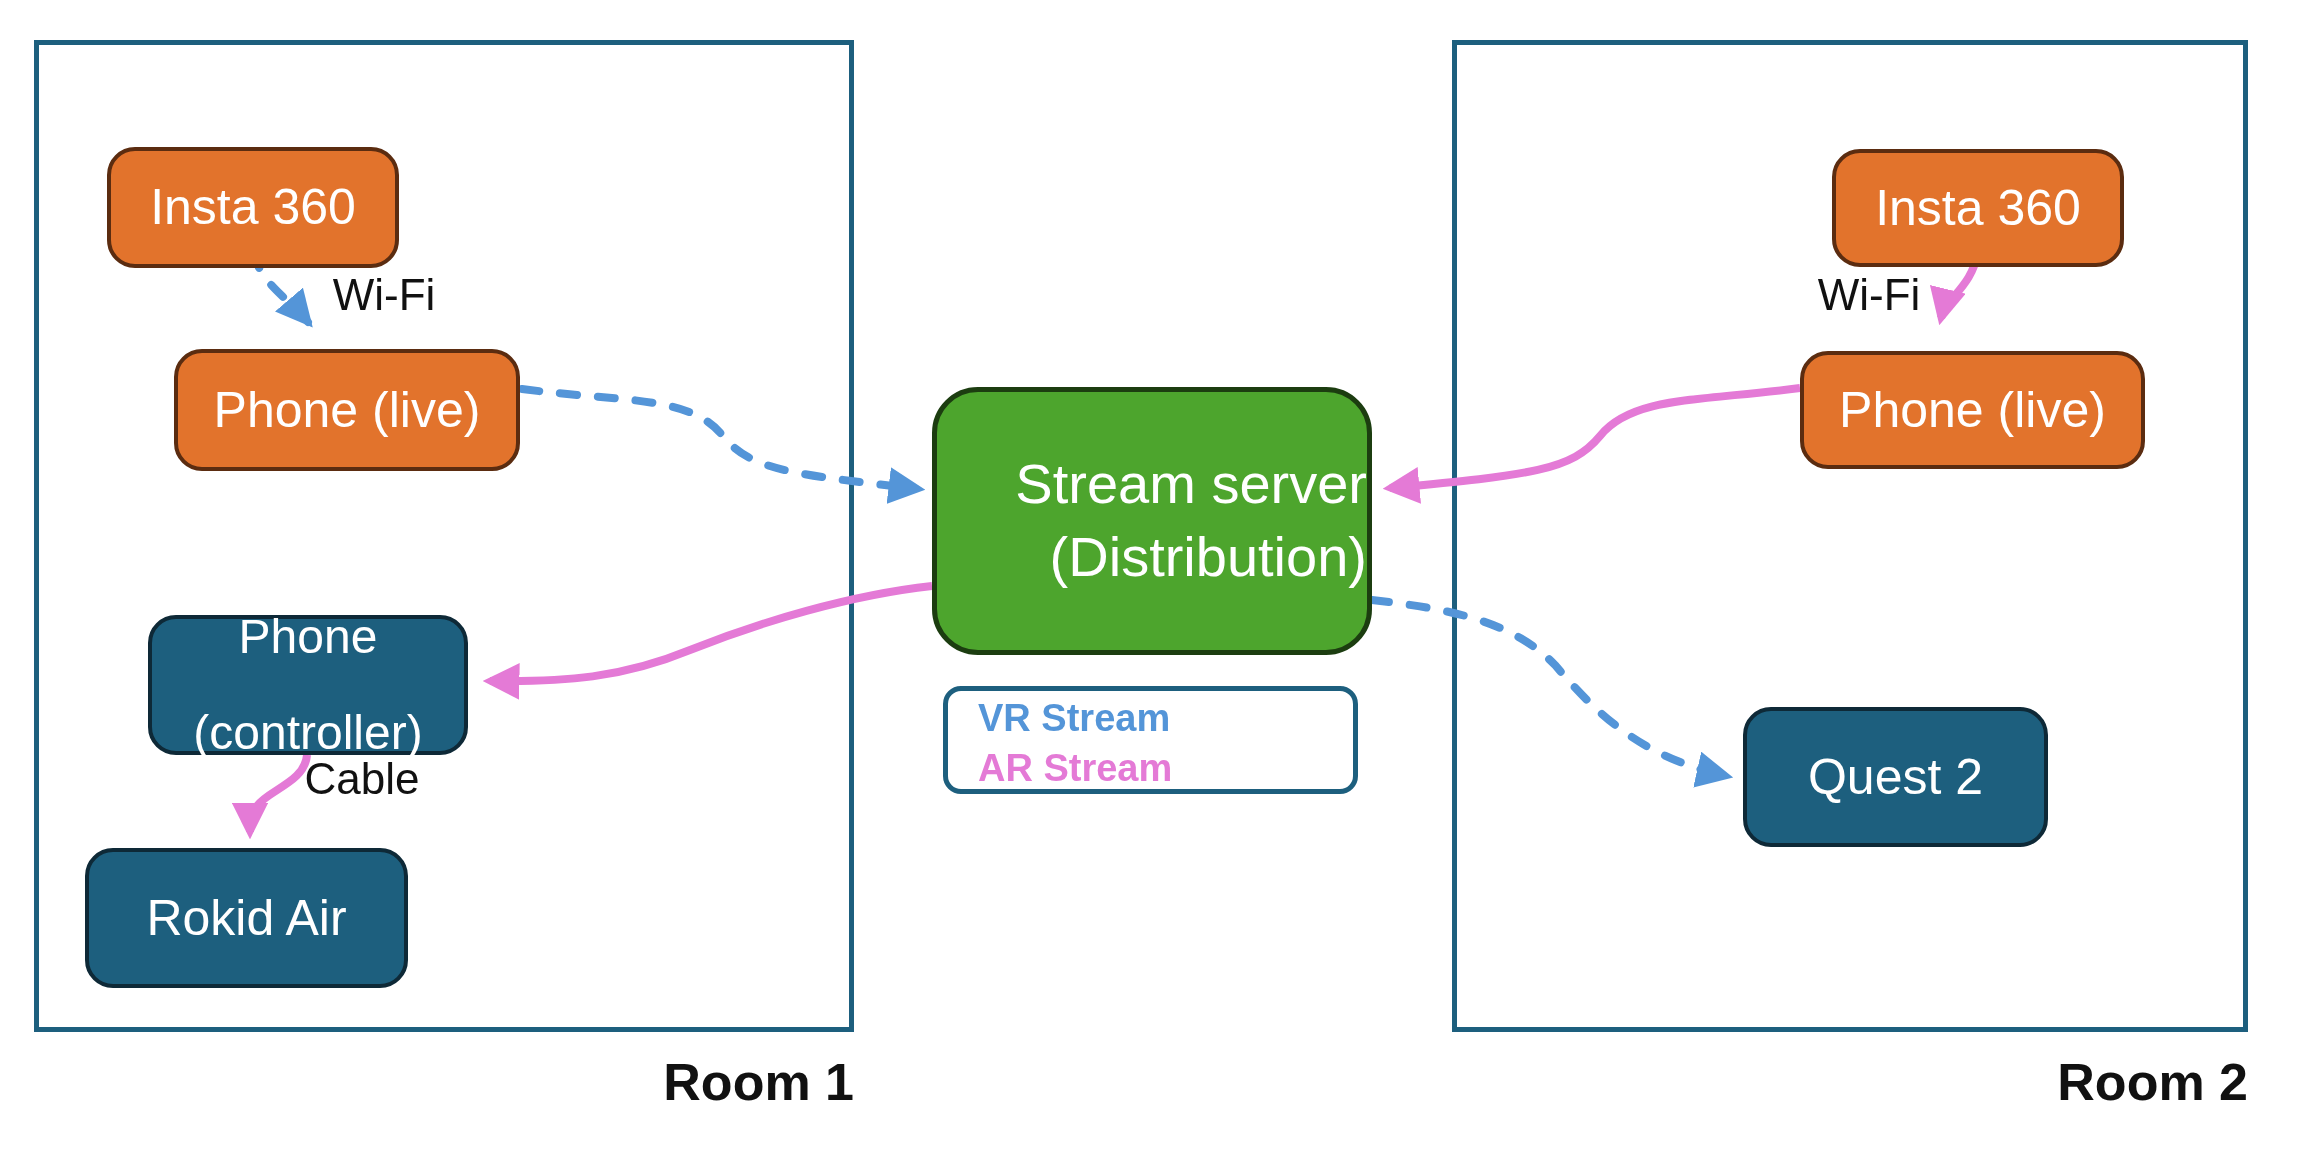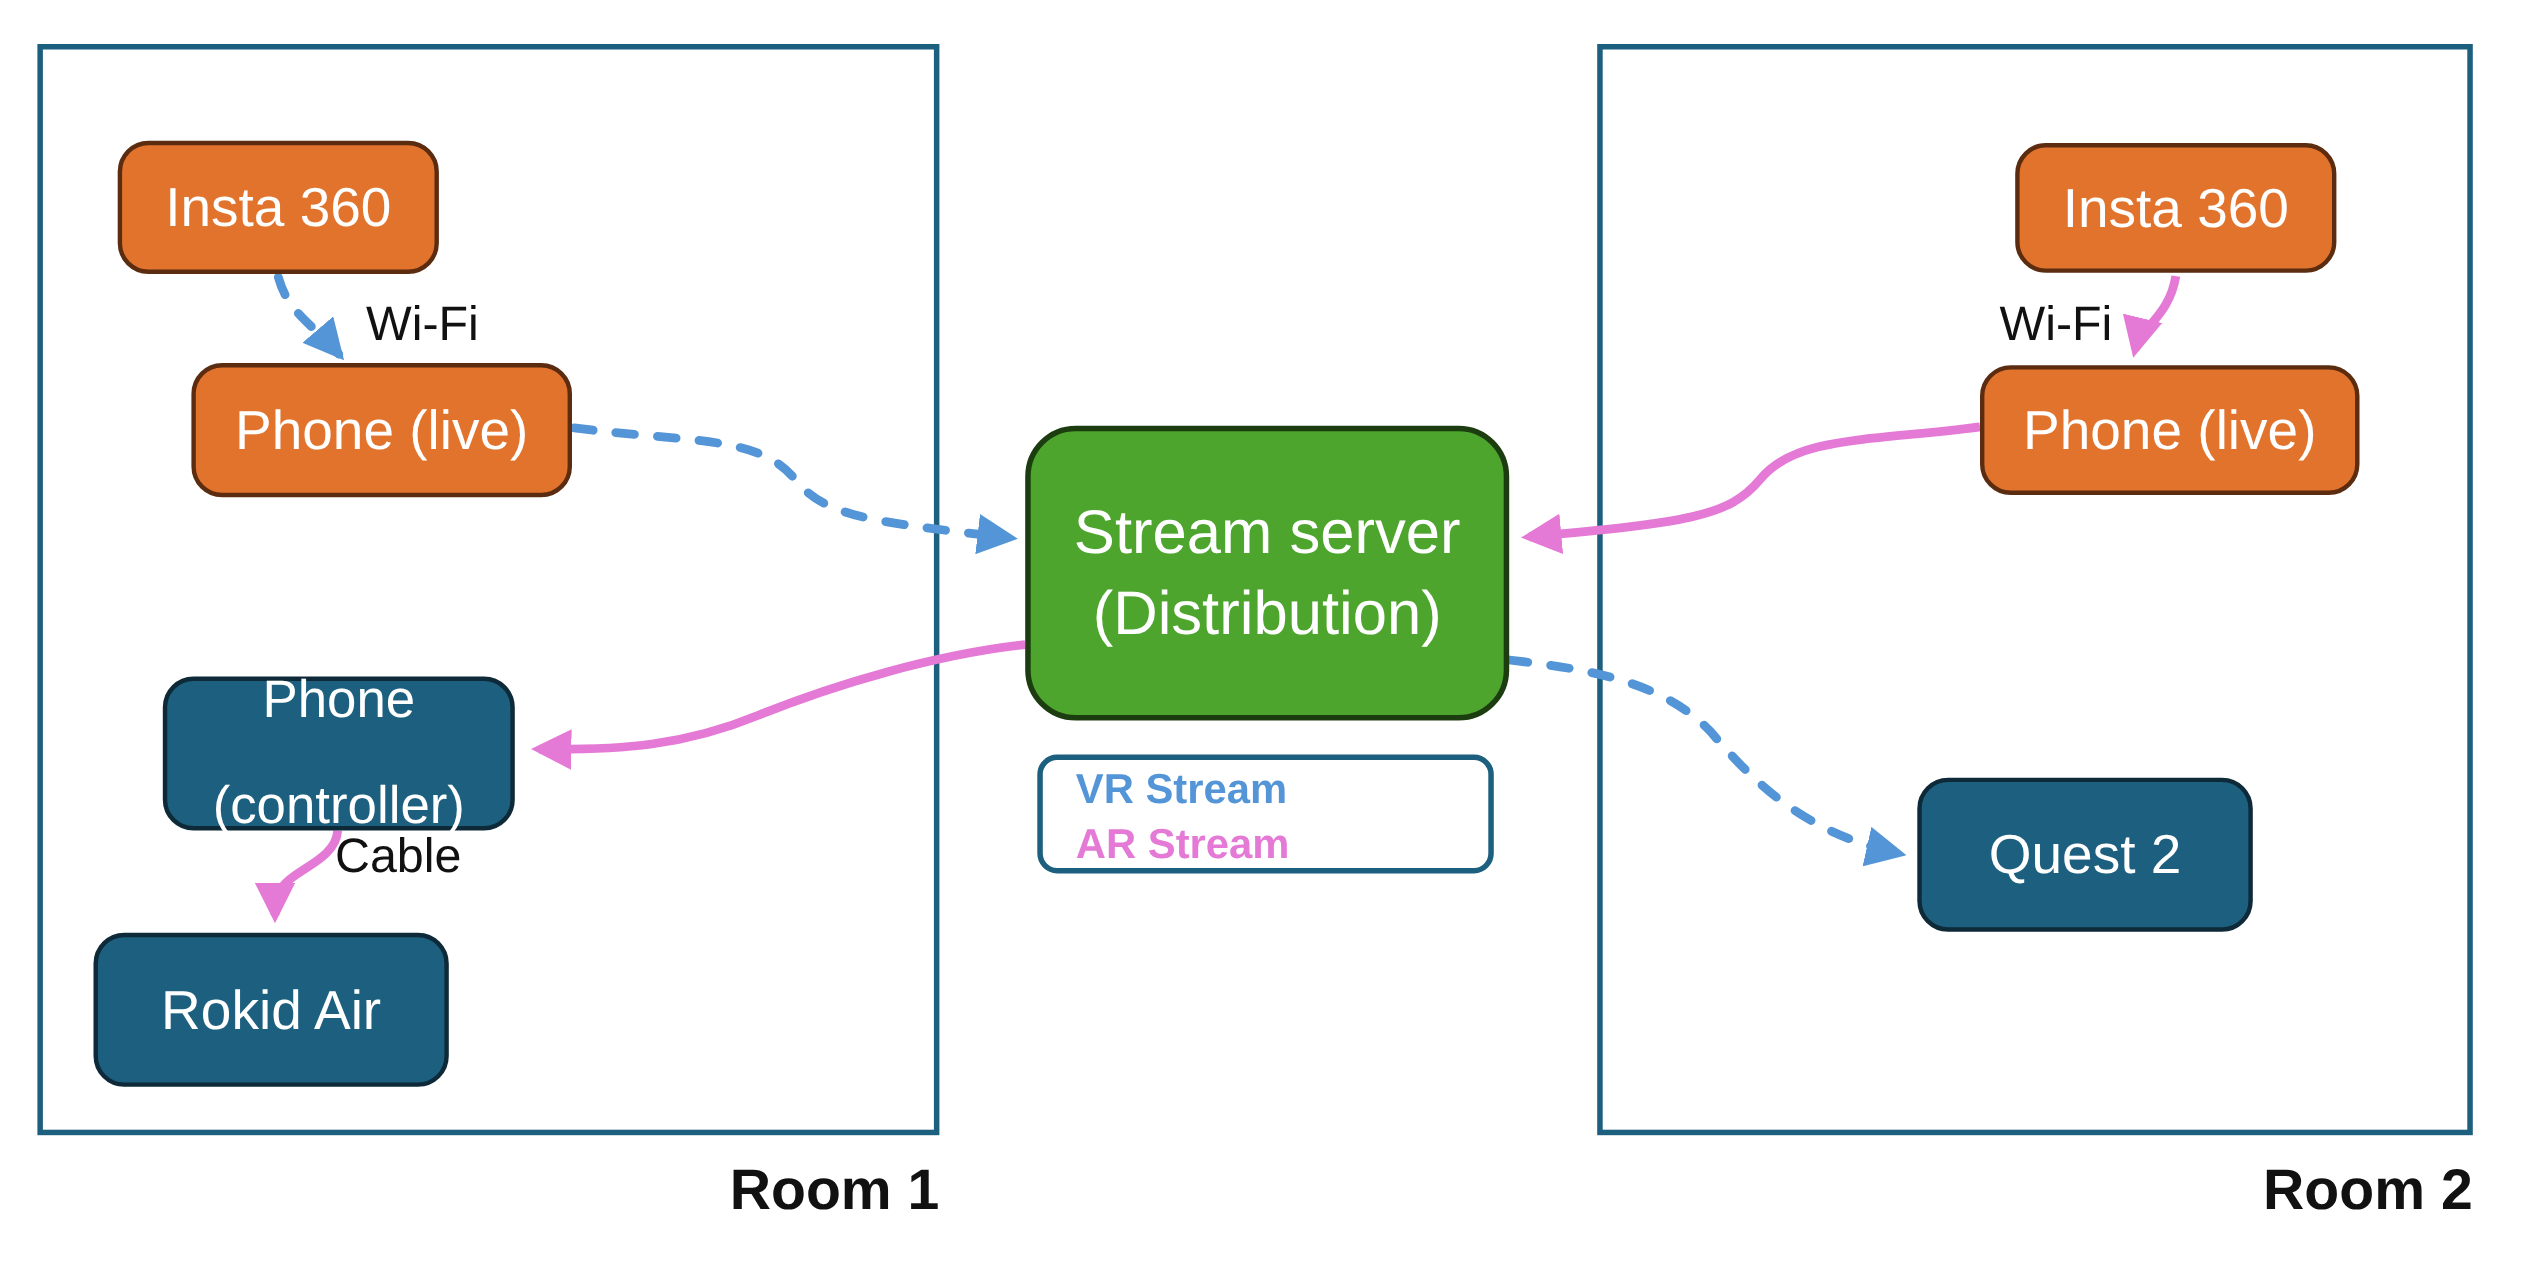--- a/index.html
+++ b/index.html
@@ -27,28 +27,28 @@
     font-size:52px; font-weight:bold; color:var(--c-ink);
   }
   #room1-label{left:34px; width:820px;}
   #room2-label{left:1452px; width:796px;}
   .node{
     position:absolute; box-sizing:border-box;
     display:flex; flex-direction:column; align-items:center; justify-content:center;
     color:var(--c-node-text); text-align:center;
     border-radius:28px; border:4px solid; line-height:1.18;
   }
-  .node.orange{background:var(--c-orange); border-color:var(--c-orange-border);}
+  .node.orange{background:var(--c-orange); border-color:var(--c-orange-border);margin-top:19px;}
   .node.teal{background:var(--c-teal); border-color:var(--c-teal-border);gap:39px;}
   .node.green{background:var(--c-green); border-color:var(--c-green-border); border-radius:46px; border-width:5px;}
   #node-insta360-room1{left:107px; top:128px; width:292px; height:121px; font-size:50px;}
   #node-phone-live-room1{left:174px; top:330px; width:346px; height:122px; font-size:50px;}
   #node-phone-controller-room1{left:148px; top:615px; width:320px; height:140px; font-size:48px;}
   #node-rokid-air-room1{left:85px; top:848px; width:323px; height:140px; font-size:50px;}
-  #node-stream-server{left:932px; top:387px; width:440px; height:268px; font-size:56px; line-height:1.3;}
+  #node-stream-server{left:932px; top:387px; width:440px; height:268px; font-size:56px; line-height:1.3;align-items:flex-end;}
   #node-insta360-room2{left:1832px; top:130px; width:292px; height:118px; font-size:50px;}
   #node-phone-live-room2{left:1800px; top:332px; width:345px; height:118px; font-size:50px;}
   #node-quest2-room2{left:1743px; top:707px; width:305px; height:140px; font-size:50px;}
   .edge-label{
     position:absolute; transform:translateX(-50%);
     font-size:44px; color:var(--c-ink); white-space:nowrap;
   }
   #label-wifi-room1{left:384px; top:270px;}
   #label-cable-room1{left:362px; top:754px;}
   #label-wifi-room2{left:1869px; top:270px;}

